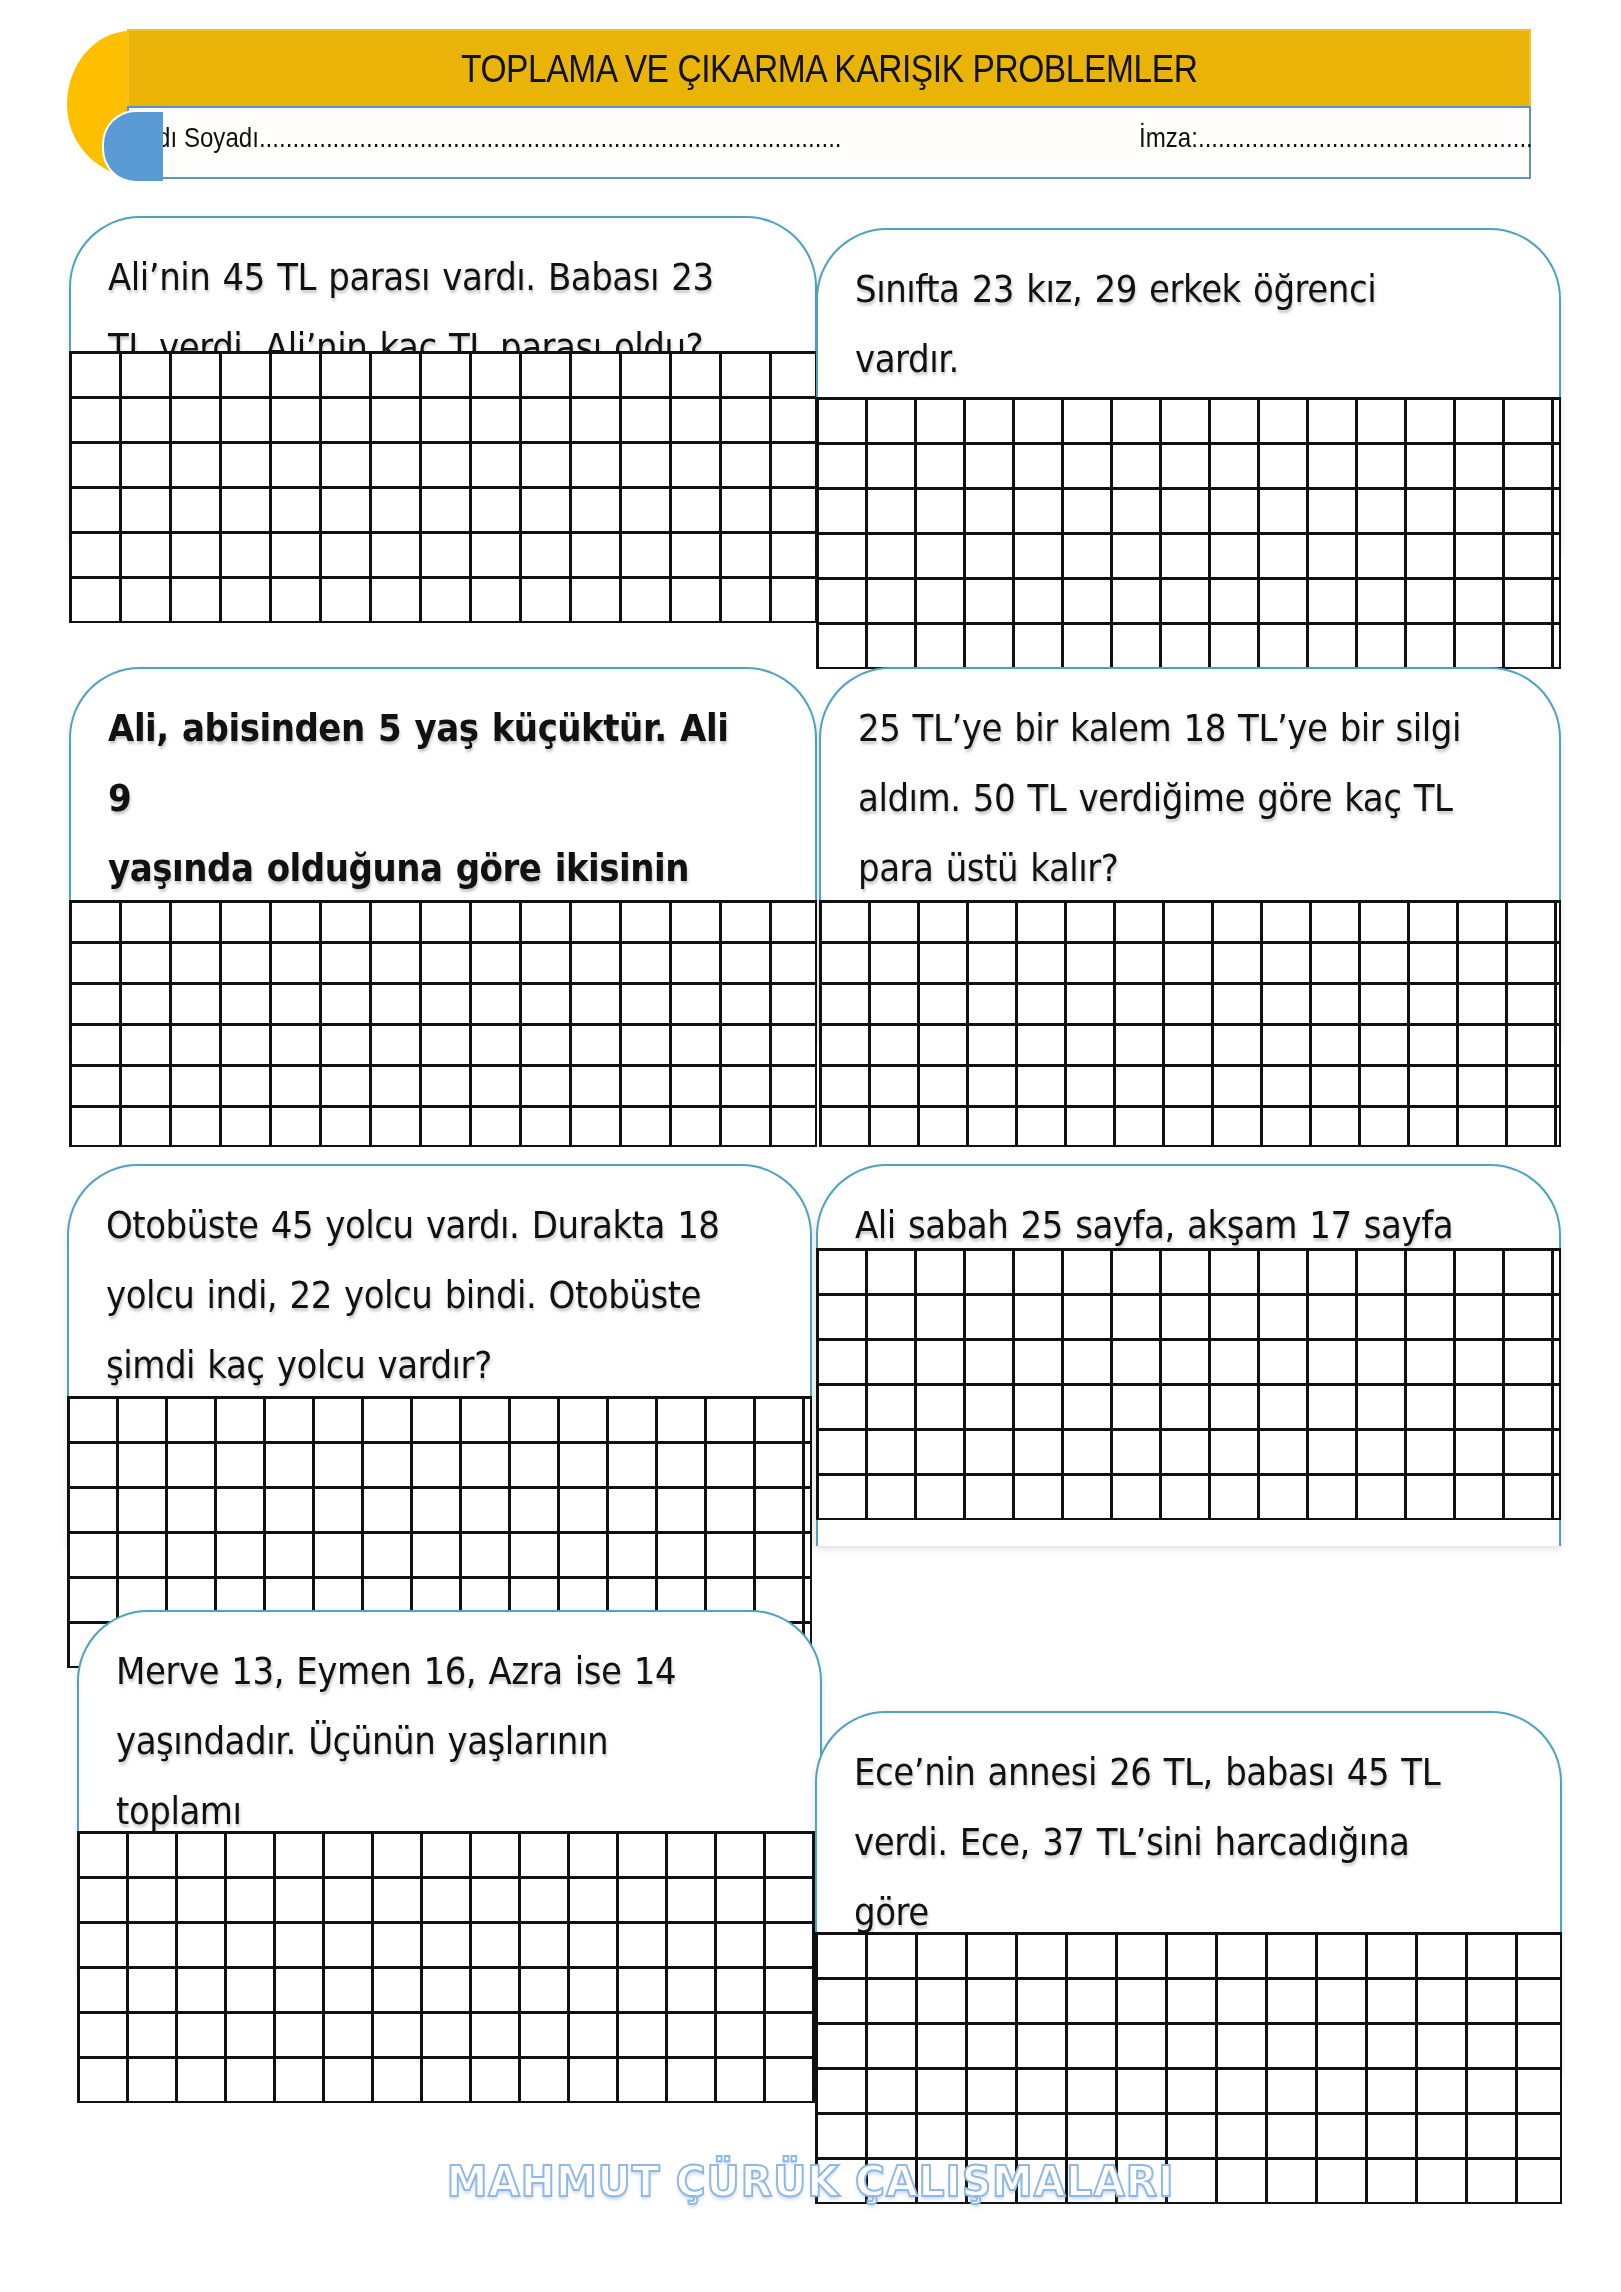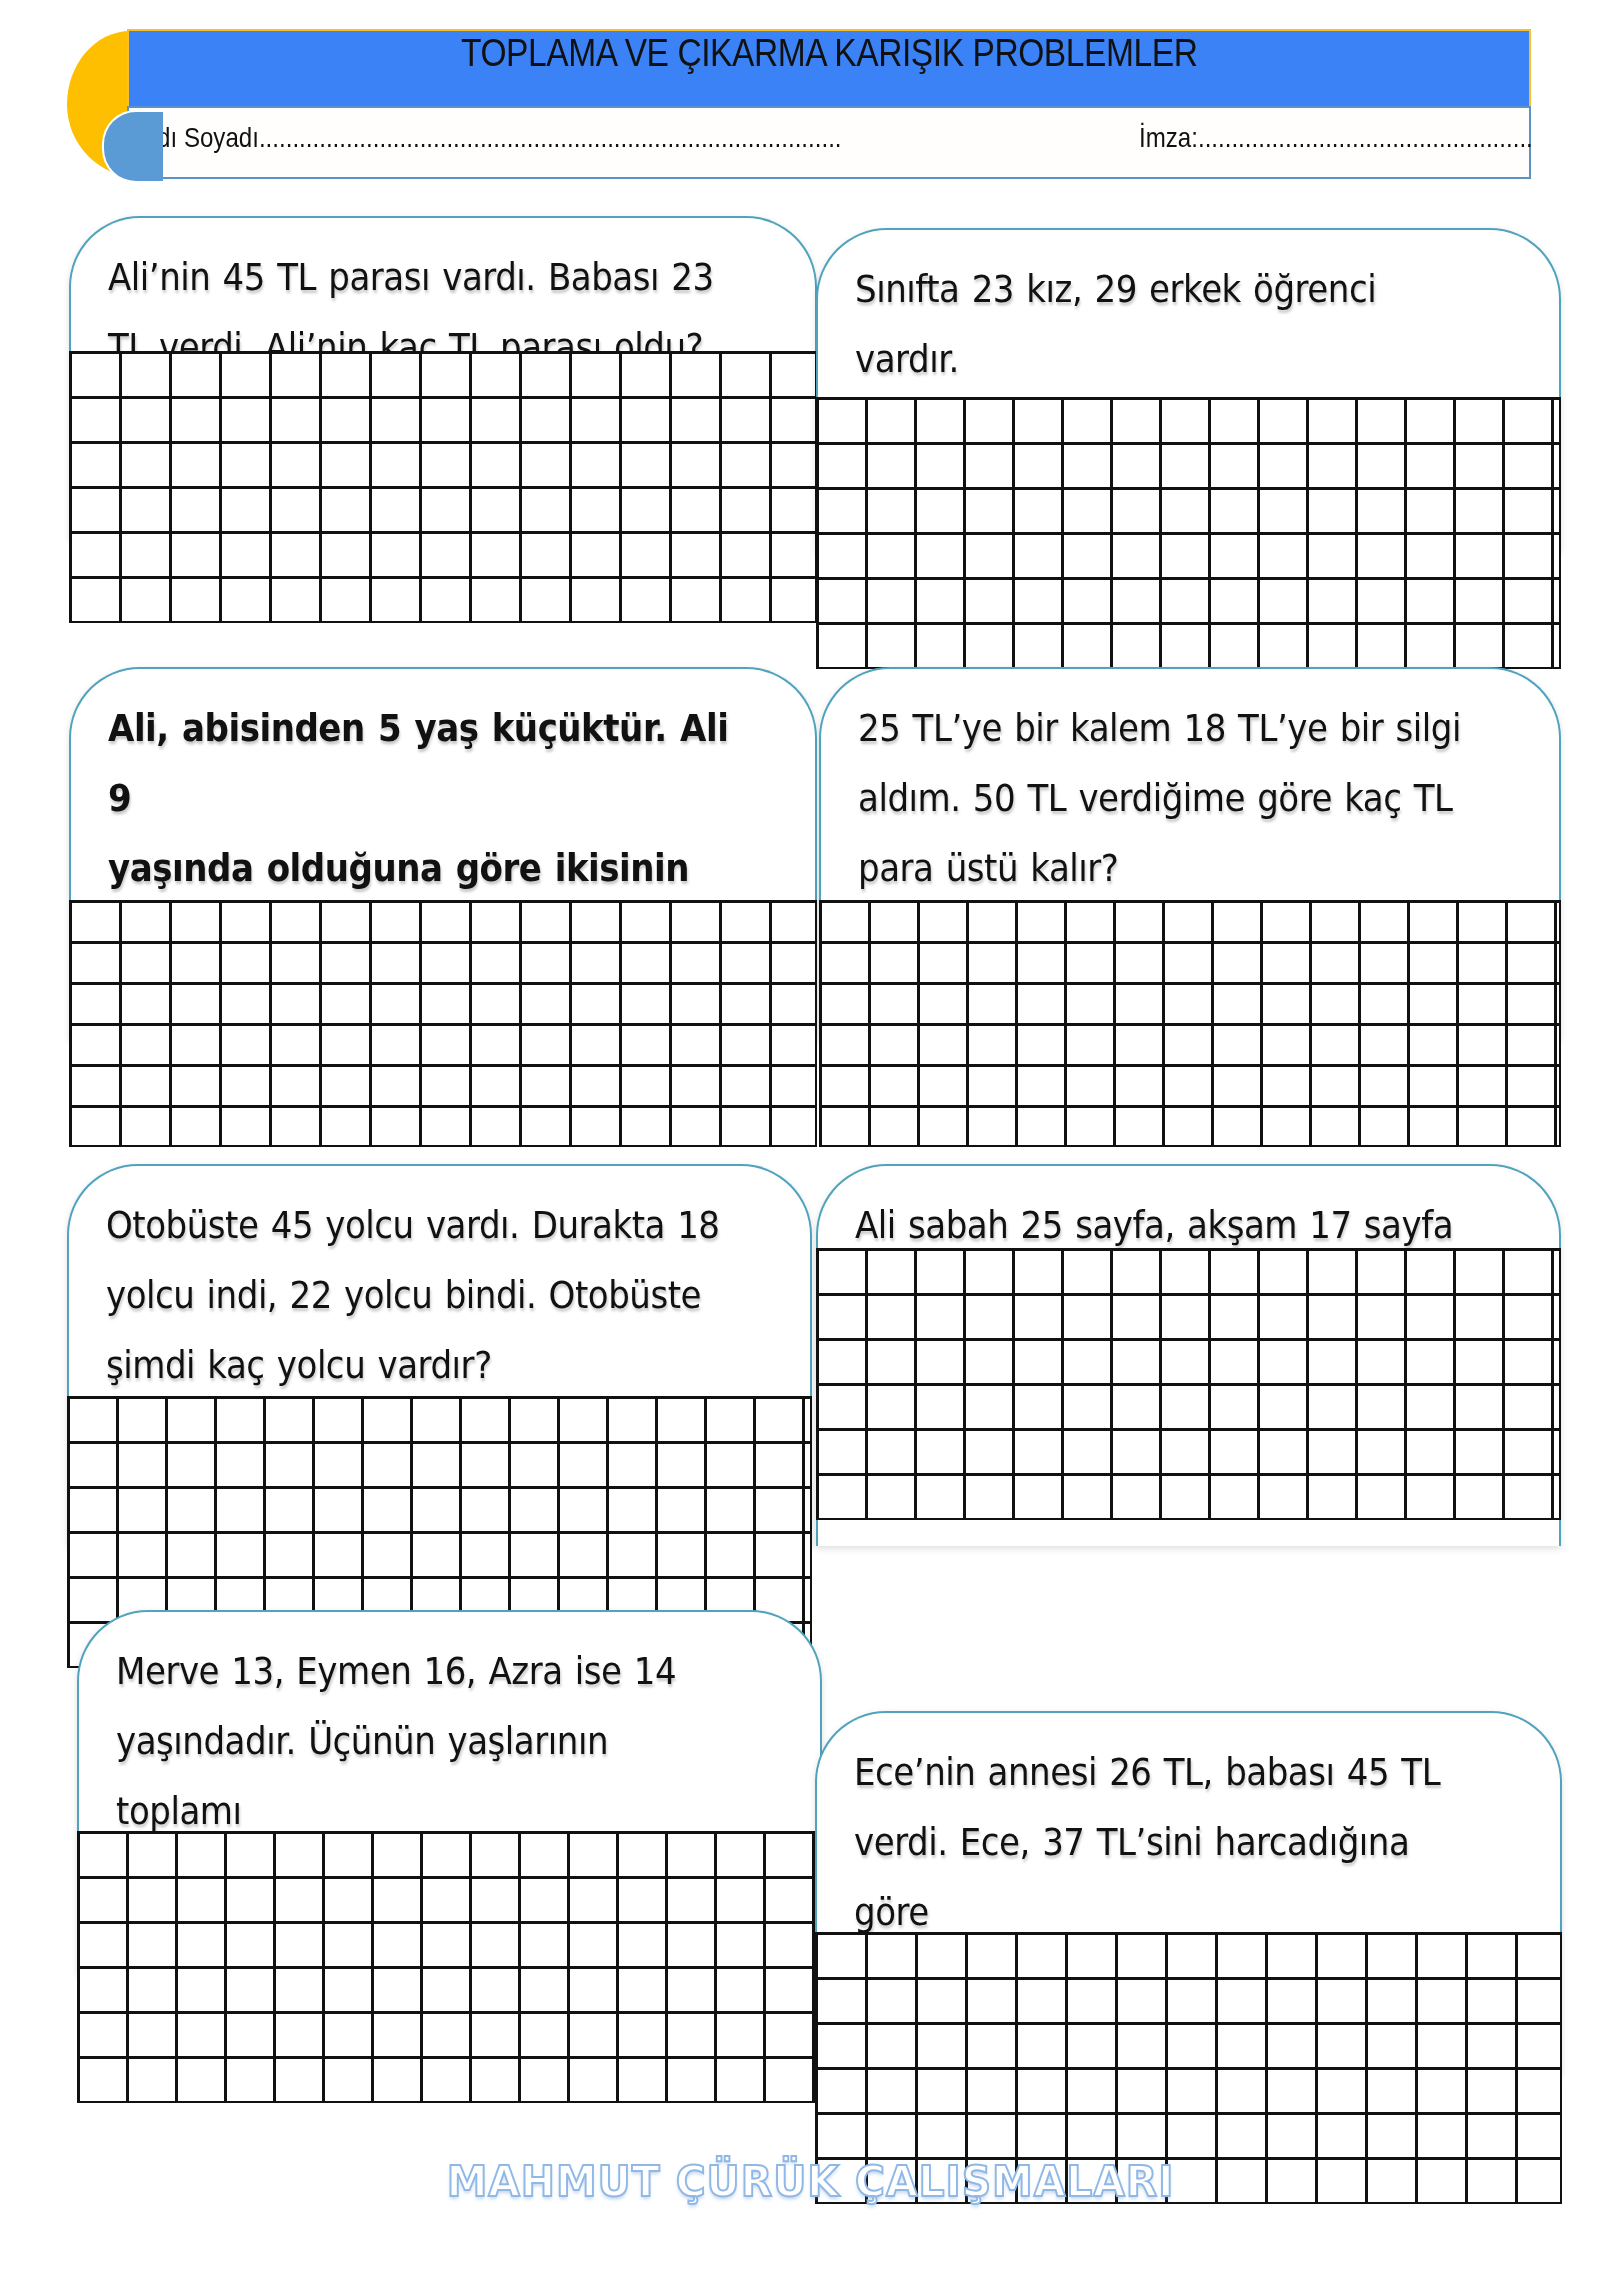--- a/index.html
+++ b/index.html
@@ -12,22 +12,22 @@
     position: absolute; left: 67px; top: 31px; width: 127px; height: 147px;
     background: #fdbf00; border-radius: 64px 0 0 74px / 74px 0 0 74px;
   }
   .deco-blue {
     position: absolute; left: 102px; top: 110px; width: 59px; height: 69px;
     background: #5b9bd5; border-radius: 34px 0 0 34px;
     border: 2px solid #fff; border-right: none;
   }
   .title-box {
     position: absolute; left: 127px; top: 29px; width: 1400px; height: 76px;
-    border: 2.9px solid #f6c02a; border-bottom: none; background: #3b82f6;
-    display: flex; justify-content: center;
+    border: 2.9px solid #f6c02a; border-bottom: none; background: #eab308;
+    display: flex; align-items: center; justify-content: center;
   }
   .title-text {
     font-family: "Liberation Sans Narrow", "Liberation Sans", sans-serif;
     font-size: 39px; font-weight: 400; letter-spacing: -0.5px;
     transform: scaleX(0.86); color: #111;
   }
   .name-box {
     position: absolute; left: 127px; top: 106px; width: 1400px; height: 69px;
     border: 2.9px solid #5b93c4; background: #fffefc;
   }

